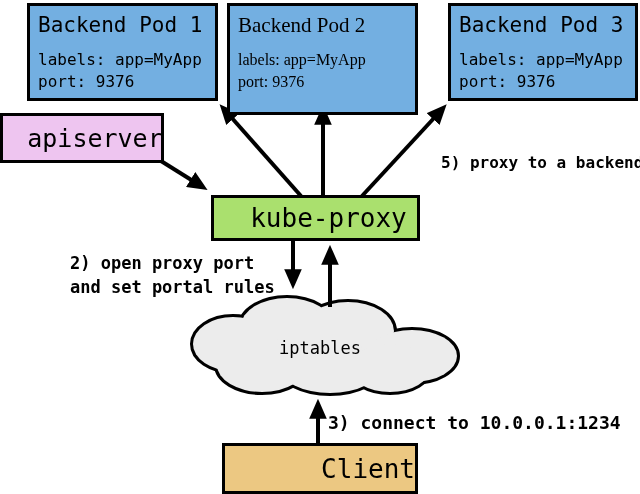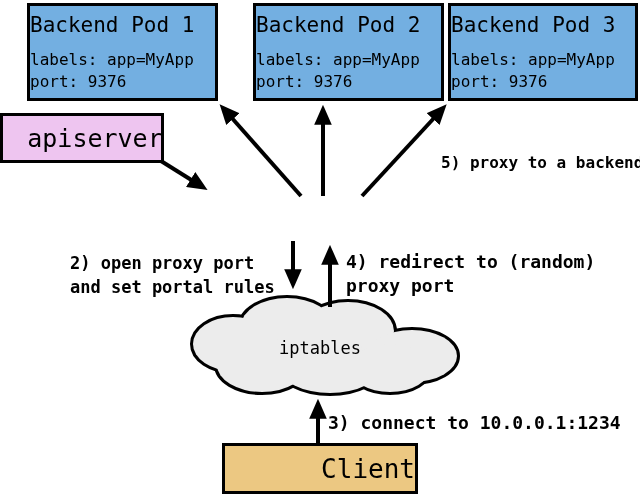--- a/index.html
+++ b/index.html
@@ -18,21 +18,21 @@
     width: 640px; height: 494px;
   }
   .box {
     position: absolute;
     box-sizing: border-box;
     border: 3px solid #000;
     padding-left: 26px;
   }
   .pod {
     background: #73afe1;
-    padding: 5px 8px 0 0;
+    padding: 5px 8px 0 8px;
   }
   .pod-title {
     font-size: 21px;
     line-height: 29px;
     white-space: nowrap;
   }
   .pod-line {
     font-size: 16px;
     line-height: 22px;
     white-space: nowrap;
@@ -107,55 +107,54 @@
     <line class="arrow" x1="330" y1="307" x2="330" y2="262" marker-end="url(#ah)"></line>
     <line class="arrow" x1="318" y1="443" x2="318" y2="416" marker-end="url(#ah)"></line>
   </svg>
 
   <div class="box pod" style="left:27px; top:3px; width:191px; height:98px;">
     <div class="pod-title">Backend Pod 1</div>
     <div class="pod-line first">labels: app=MyApp</div>
     <div class="pod-line">port: 9376</div>
   </div>
 
-  <div class="box pod" style="left:253px; top:3px; width:191px; height:98px;">
+  <div class="box pod" style="left:227px; top:3px; width:191px; height:112px;font-family:Liberation Serif, serif;">
     <div class="pod-title">Backend Pod 2</div>
     <div class="pod-line first">labels: app=MyApp</div>
     <div class="pod-line">port: 9376</div>
   </div>
 
   <div class="box pod" style="left:448px; top:3px; width:190px; height:98px;">
     <div class="pod-title">Backend Pod 3</div>
     <div class="pod-line first">labels: app=MyApp</div>
     <div class="pod-line">port: 9376</div>
   </div>
 
   <div class="box node apiserver" style="left:0px; top:113px; width:164px; height:50px;">
     <span>apiserver</span>
   </div>
 
+  <div class="box node kubeproxy" style="left:211px; top:195px; width:209px; height:46px;">
+    <span>kube-proxy</span>
+  </div>
 
   <div class="cloud-label">iptables</div>
 
   <div class="box node client" style="left:222px; top:443px; width:196px; height:51px;justify-content:flex-end;">
     <span>Client</span>
   </div>
 
 
   <div class="ann ann2">
     <span>2) open proxy port</span>
     <span>and set portal rules</span>
   </div>
 
   <div class="ann ann3">
     <span>3) connect to 10.0.0.1:1234</span>
   </div>
 
-  <div class="ann ann4">
-    <span>4) redirect to (random)</span>
-    <span>proxy port</span>
-  </div>
 
   <div class="ann ann5">
     <span>5) proxy to a backend</span>
   </div>
 
 </div>
 
 </body></html>

